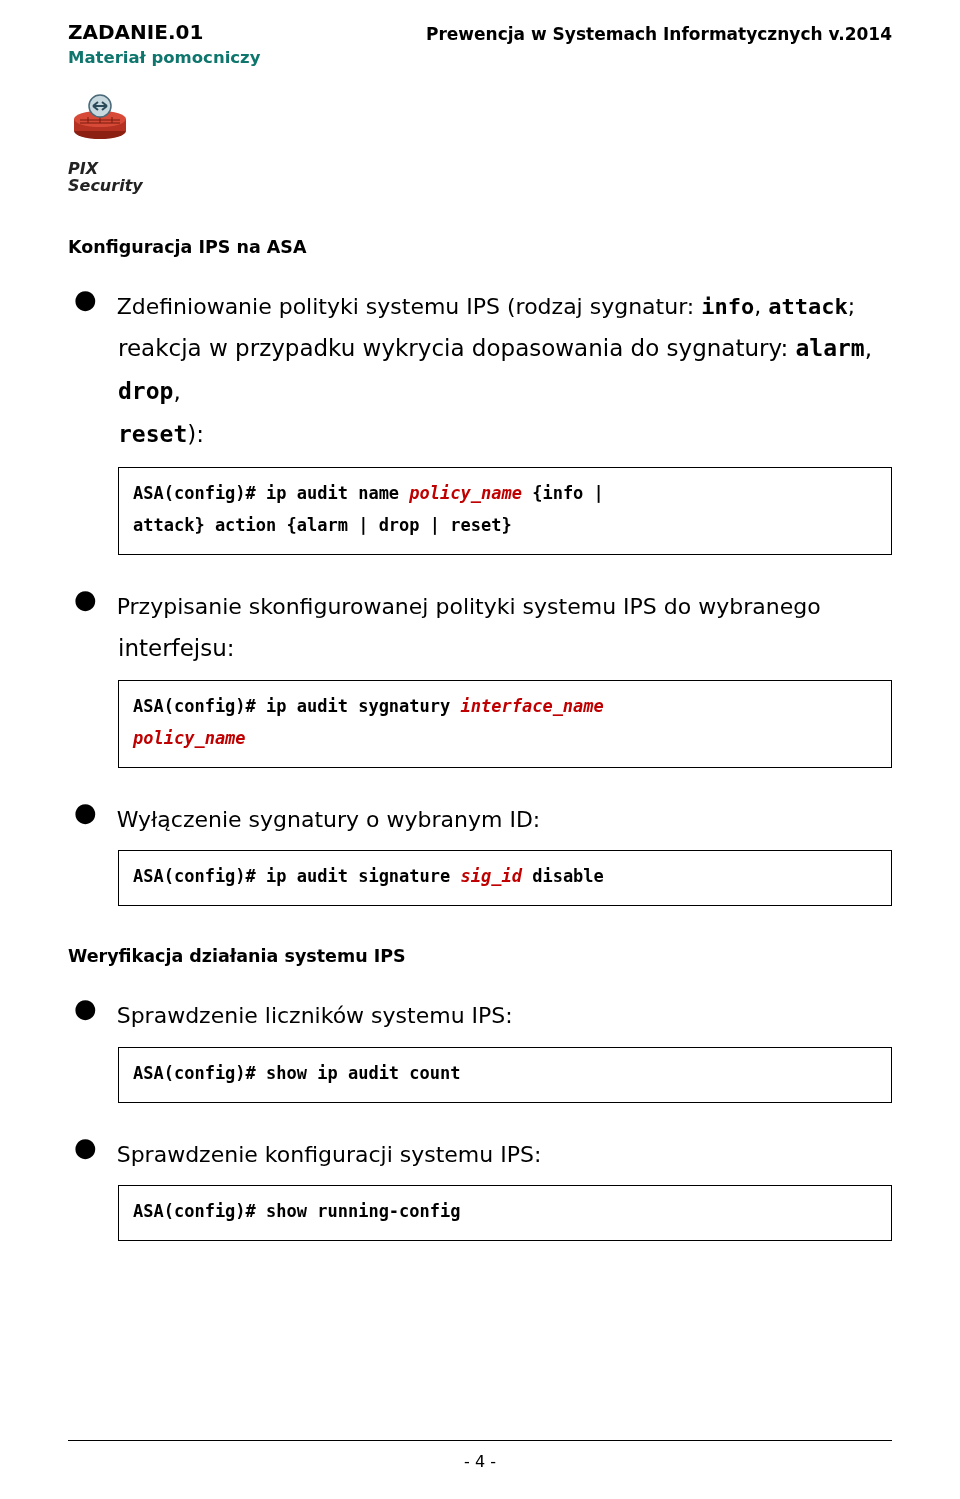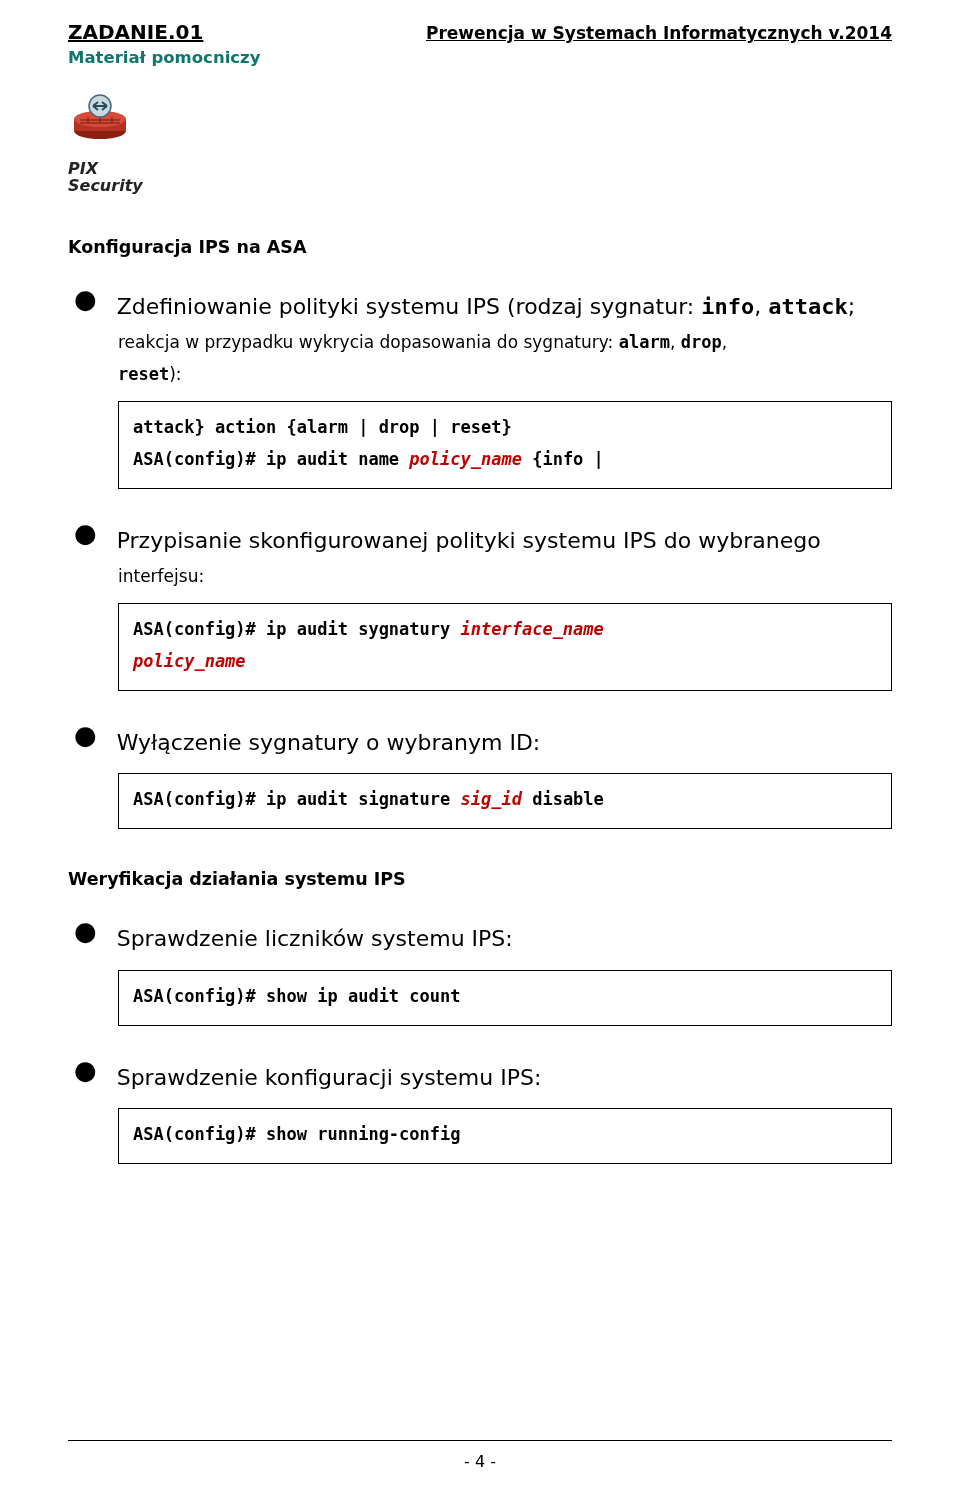--- a/index.html
+++ b/index.html
@@ -8,23 +8,22 @@
     width: 960px;
     height: 1499px;
     font-family: "DejaVu Sans", "Verdana", sans-serif;
     color: #000;
     position: relative;
     padding: 20px 68px 0 68px;
   }
   .header {
     display: flex;
     justify-content: space-between;
-    align-items: flex-start;
-    font-weight: bold;
-    text-decoration: underline;
+    align-items: flex-end;
+    font-weight: bold;
   }
   .header-left {
     font-size: 20px;
     color: #000;
   }
   .header-right {
     font-size: 17px;
     color: #000;
     padding-top: 3px;
   }
@@ -75,21 +74,21 @@
   .code-box {
     border: 1.5px solid #000;
     margin: 10px 0 0 50px;
     padding: 10px 14px 12px 14px;
     font-family: "DejaVu Sans Mono", "Courier New", monospace;
     font-size: 17px;
     line-height: 1.88;
     font-weight: bold;
   }
   .indent-text {
-    font-size: 17px;
+    font-size: 23px;
     line-height: 1.88;
     margin-left: 50px;
   }
   .redital { color: #c00000; font-style: italic; }
   .spacer1 { height: 26px; }
   .sub-section-title {
     font-size: 17.5px;
     font-weight: bold;
     margin-top: 40px;
     margin-bottom: 28px;
@@ -145,22 +144,22 @@
     <span>Zdefiniowanie polityki systemu IPS (rodzaj sygnatur: </span><span class="mono bold">info</span><span>, </span><span class="mono bold">attack</span><span>;</span>
   </div>
 </div>
 <div class="indent-text">
   <span>reakcja w przypadku wykrycia dopasowania do sygnatury: </span><span class="mono bold">alarm</span><span>, </span><span class="mono bold">drop</span><span>,</span>
 </div>
 <div class="indent-text">
   <span class="mono bold">reset</span><span>):</span>
 </div>
 <div class="code-box">
+  <div><span>ASA(config)# ip audit name </span><span class="redital">policy_name</span><span> {info |</span></div>
   <div>attack} action {alarm | drop | reset}</div>
-  <div><span>ASA(config)# ip audit name </span><span class="redital">policy_name</span><span> {info |</span></div>
 </div>
 
 <div class="spacer1"></div>
 
 <div class="bullet-row">
   <div class="bullet">●</div>
   <div class="bullet-text">Przypisanie skonfigurowanej polityki systemu IPS do wybranego</div>
 </div>
 <div class="indent-text">interfejsu:</div>
 <div class="code-box">

